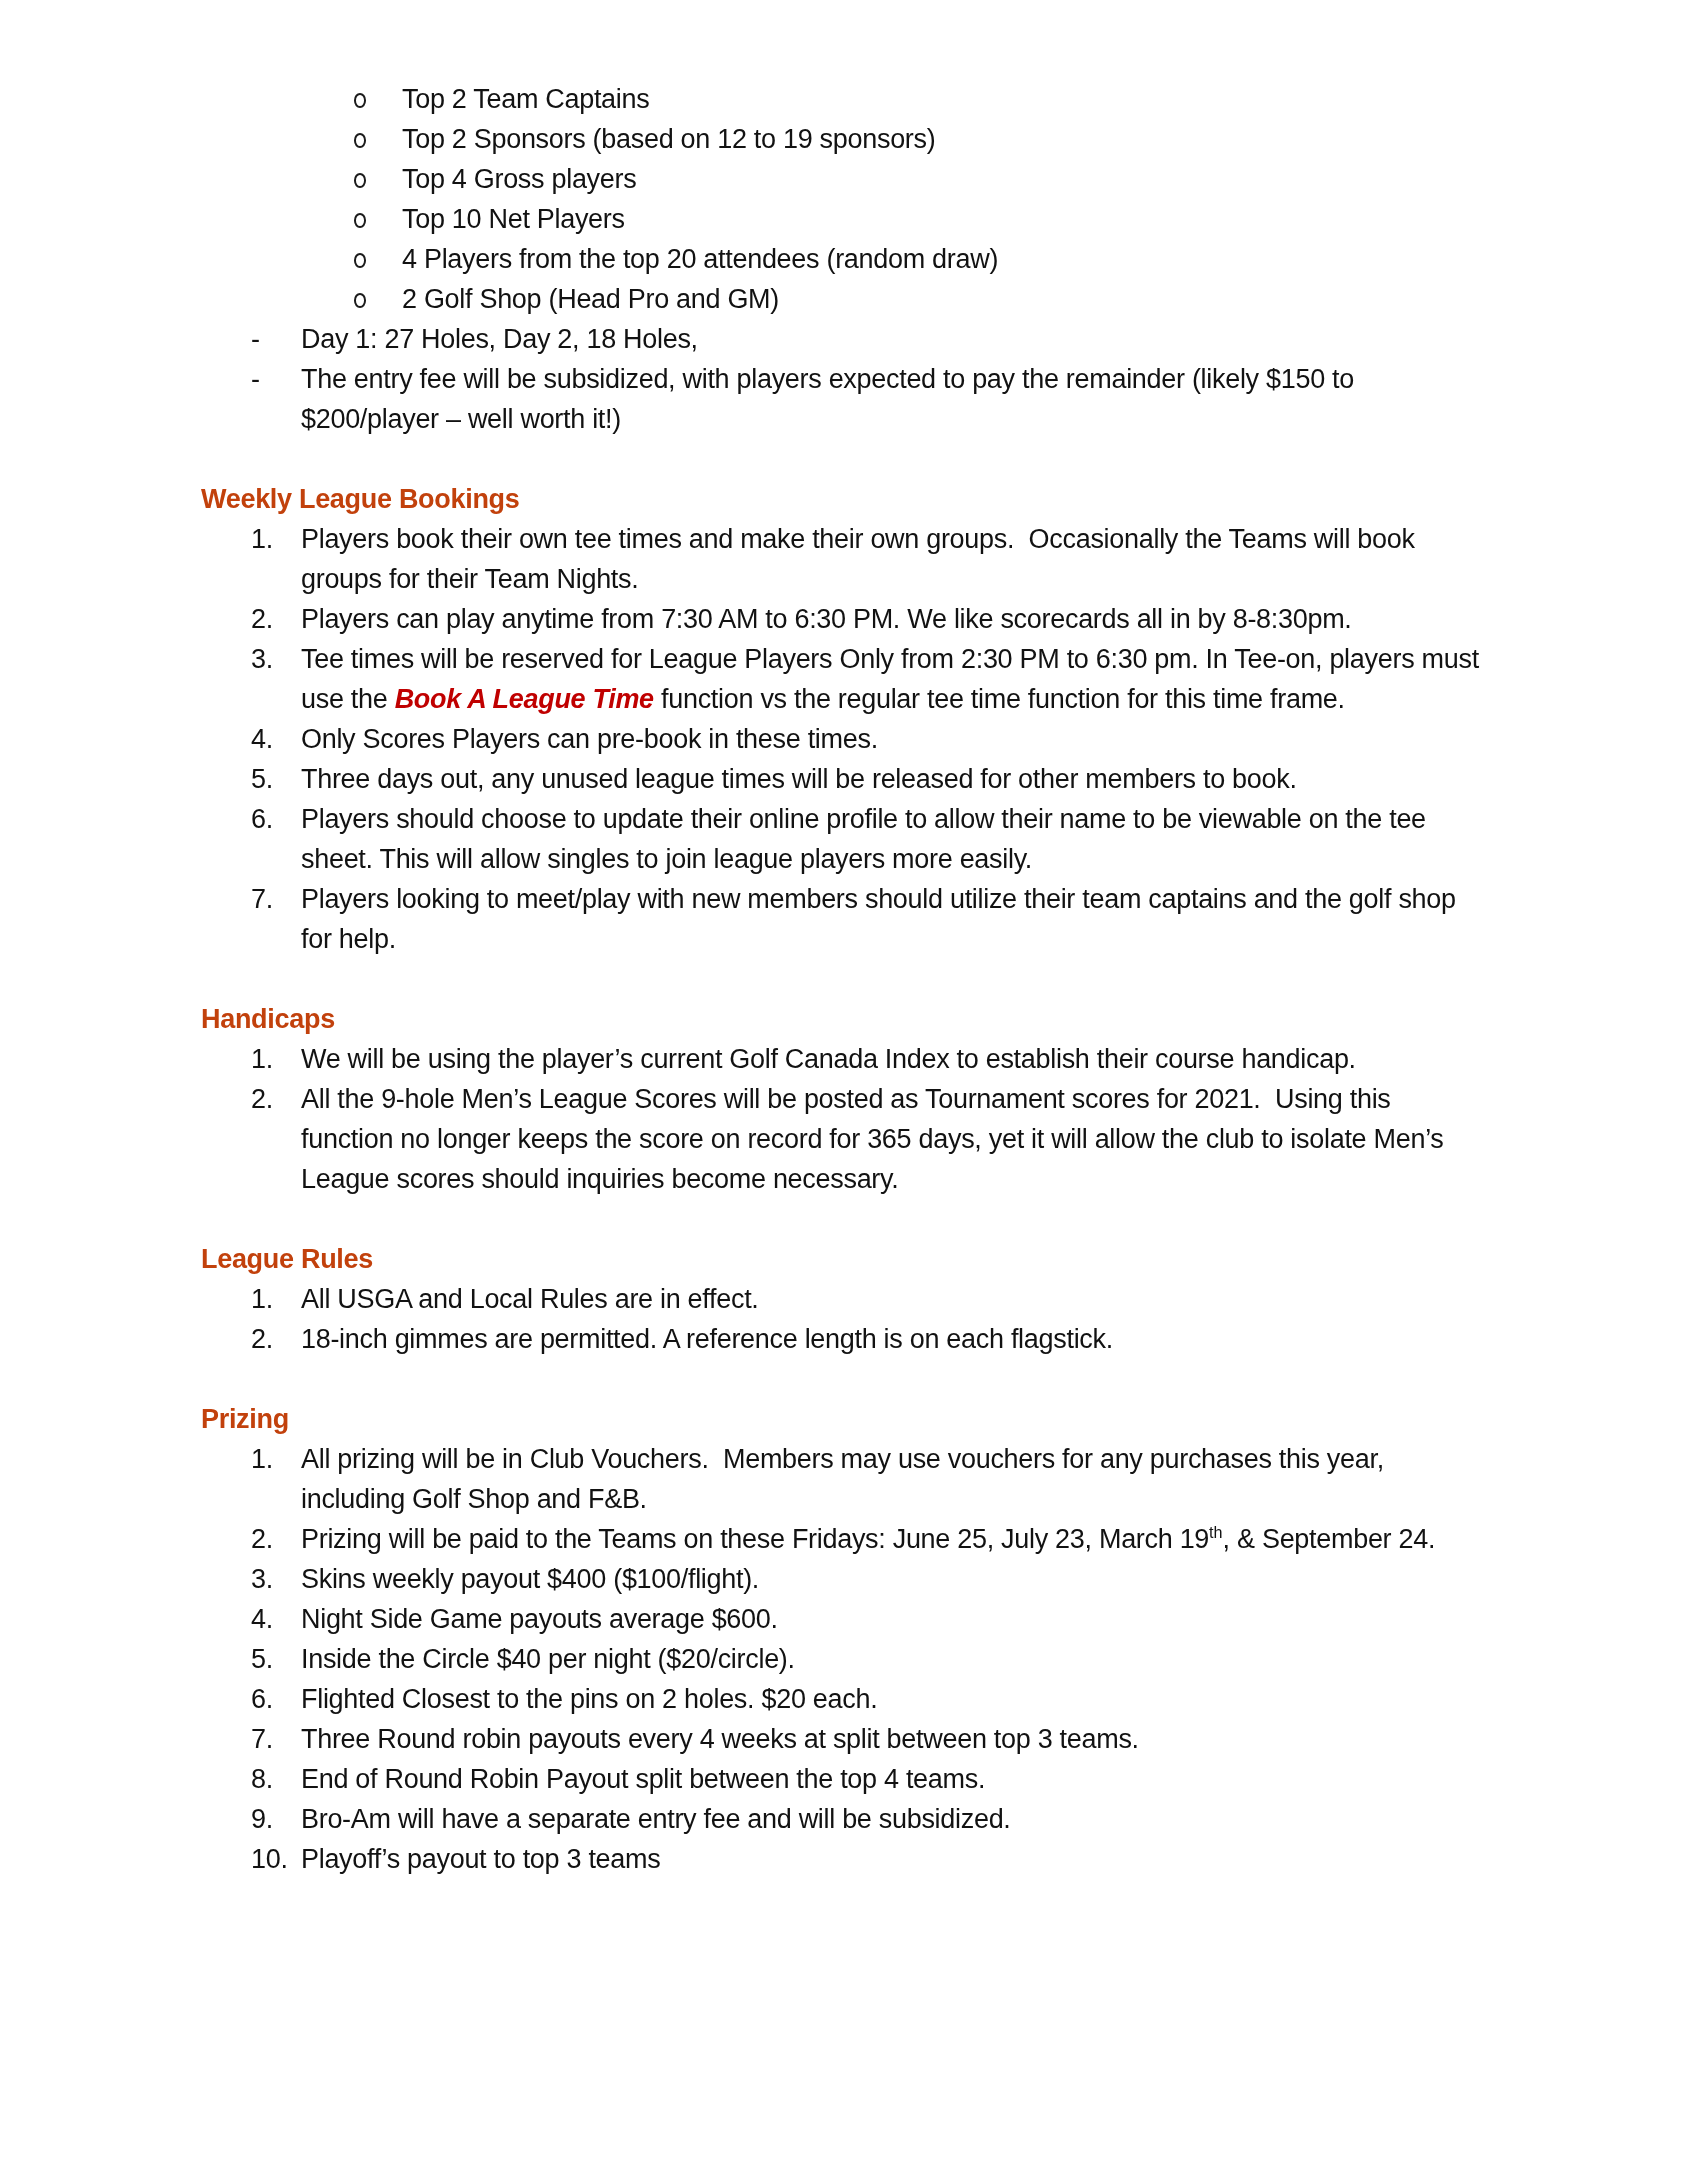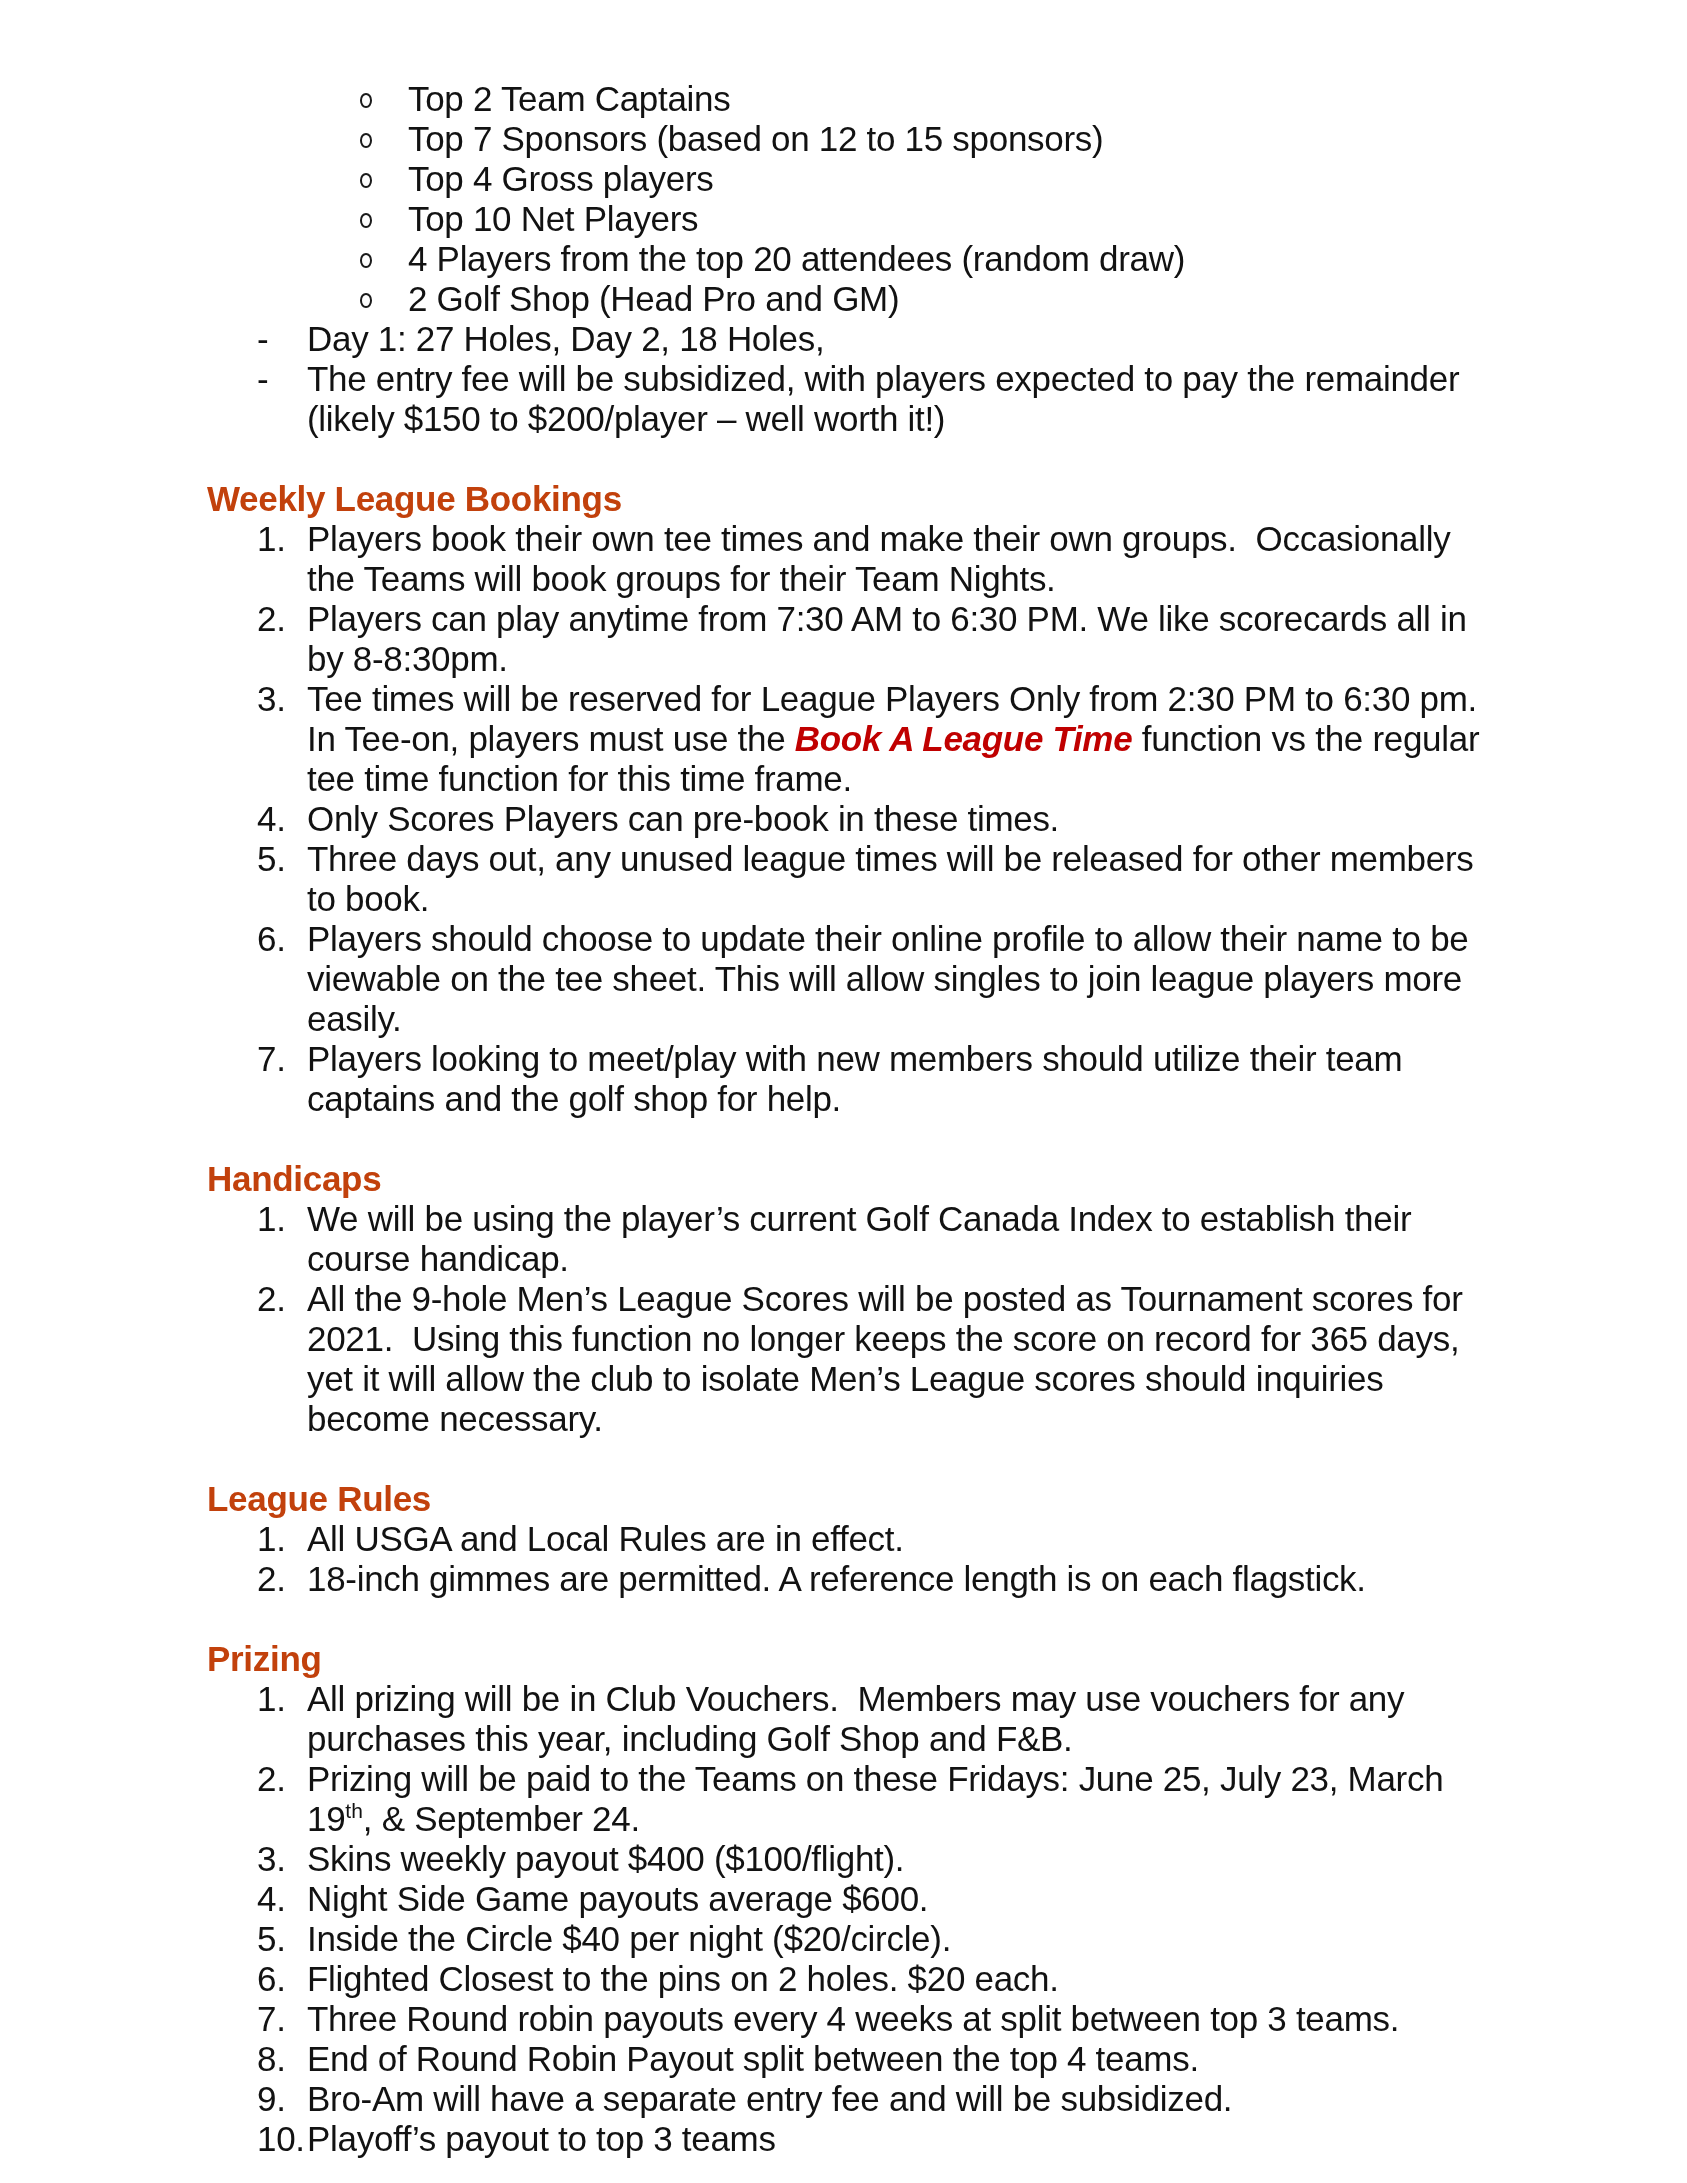--- a/index.html
+++ b/index.html
@@ -8,24 +8,23 @@
     background: #ffffff;
     overflow: hidden;
     position: relative;
     font-family: "Liberation Sans", sans-serif;
     color: #121212;
   }
   .page {
     position: absolute;
     left: 201px; top: 79px;
     width: 1287px;
-    font-size: 35px;
+    font-size: 27px;
     letter-spacing: -0.3px;
     line-height: 40px;
-    margin-left: 6px;
   }
   .li { position: relative; }
   .l1 { padding-left: 100px; }
   .l1 > .marker { position: absolute; left: 50px; top: 0; }
   .l2 { padding-left: 201px; }
   .marker-circle {
     position: absolute; left: 153px; top: 14.3px;
     width: 11.8px; height: 14.3px;
     border: 2.1px solid #1c1c1c;
     border-radius: 50%;
@@ -36,21 +35,21 @@
   .txt { white-space: pre-wrap; }
   .red-run { color: #c00000; font-weight: bold; font-style: italic; text-align: right; }
   .sup-run { vertical-align: super; font-size: 0.6em; letter-spacing: 0; line-height: 0; }
 </style>
 </head>
 <body>
 
 <main class="page">
   <section id="intro-bullets">
       <div class="li l2"><span class="marker-circle"></span><span class="txt"><span>Top 2 Team Captains</span></span></div>
-      <div class="li l2"><span class="marker-circle"></span><span class="txt"><span>Top 7 Sponsors (based on 12 to 15 sponsors)</span></span></div>
+      <div class="li l2"><span class="marker-circle"></span><span class="txt"><span>Top 2 Sponsors (based on 12 to 19 sponsors)</span></span></div>
       <div class="li l2"><span class="marker-circle"></span><span class="txt"><span>Top 4 Gross players</span></span></div>
       <div class="li l2"><span class="marker-circle"></span><span class="txt"><span>Top 10 Net Players</span></span></div>
       <div class="li l2"><span class="marker-circle"></span><span class="txt"><span>4 Players from the top 20 attendees (random draw)</span></span></div>
       <div class="li l2"><span class="marker-circle"></span><span class="txt"><span>2 Golf Shop (Head Pro and GM)</span></span></div>
     </section>
   <section id="intro-dashes">
       <div class="li l1"><span class="marker">-</span><span class="txt"><span>Day 1: 27 Holes, Day 2, 18 Holes,</span></span></div>
       <div class="li l1"><span class="marker">-</span><span class="txt"><span>The entry fee will be subsidized, with players expected to pay the remainder (likely $150 to $200/player – well worth it!)</span></span></div>
     </section>
   <div id="sections">

